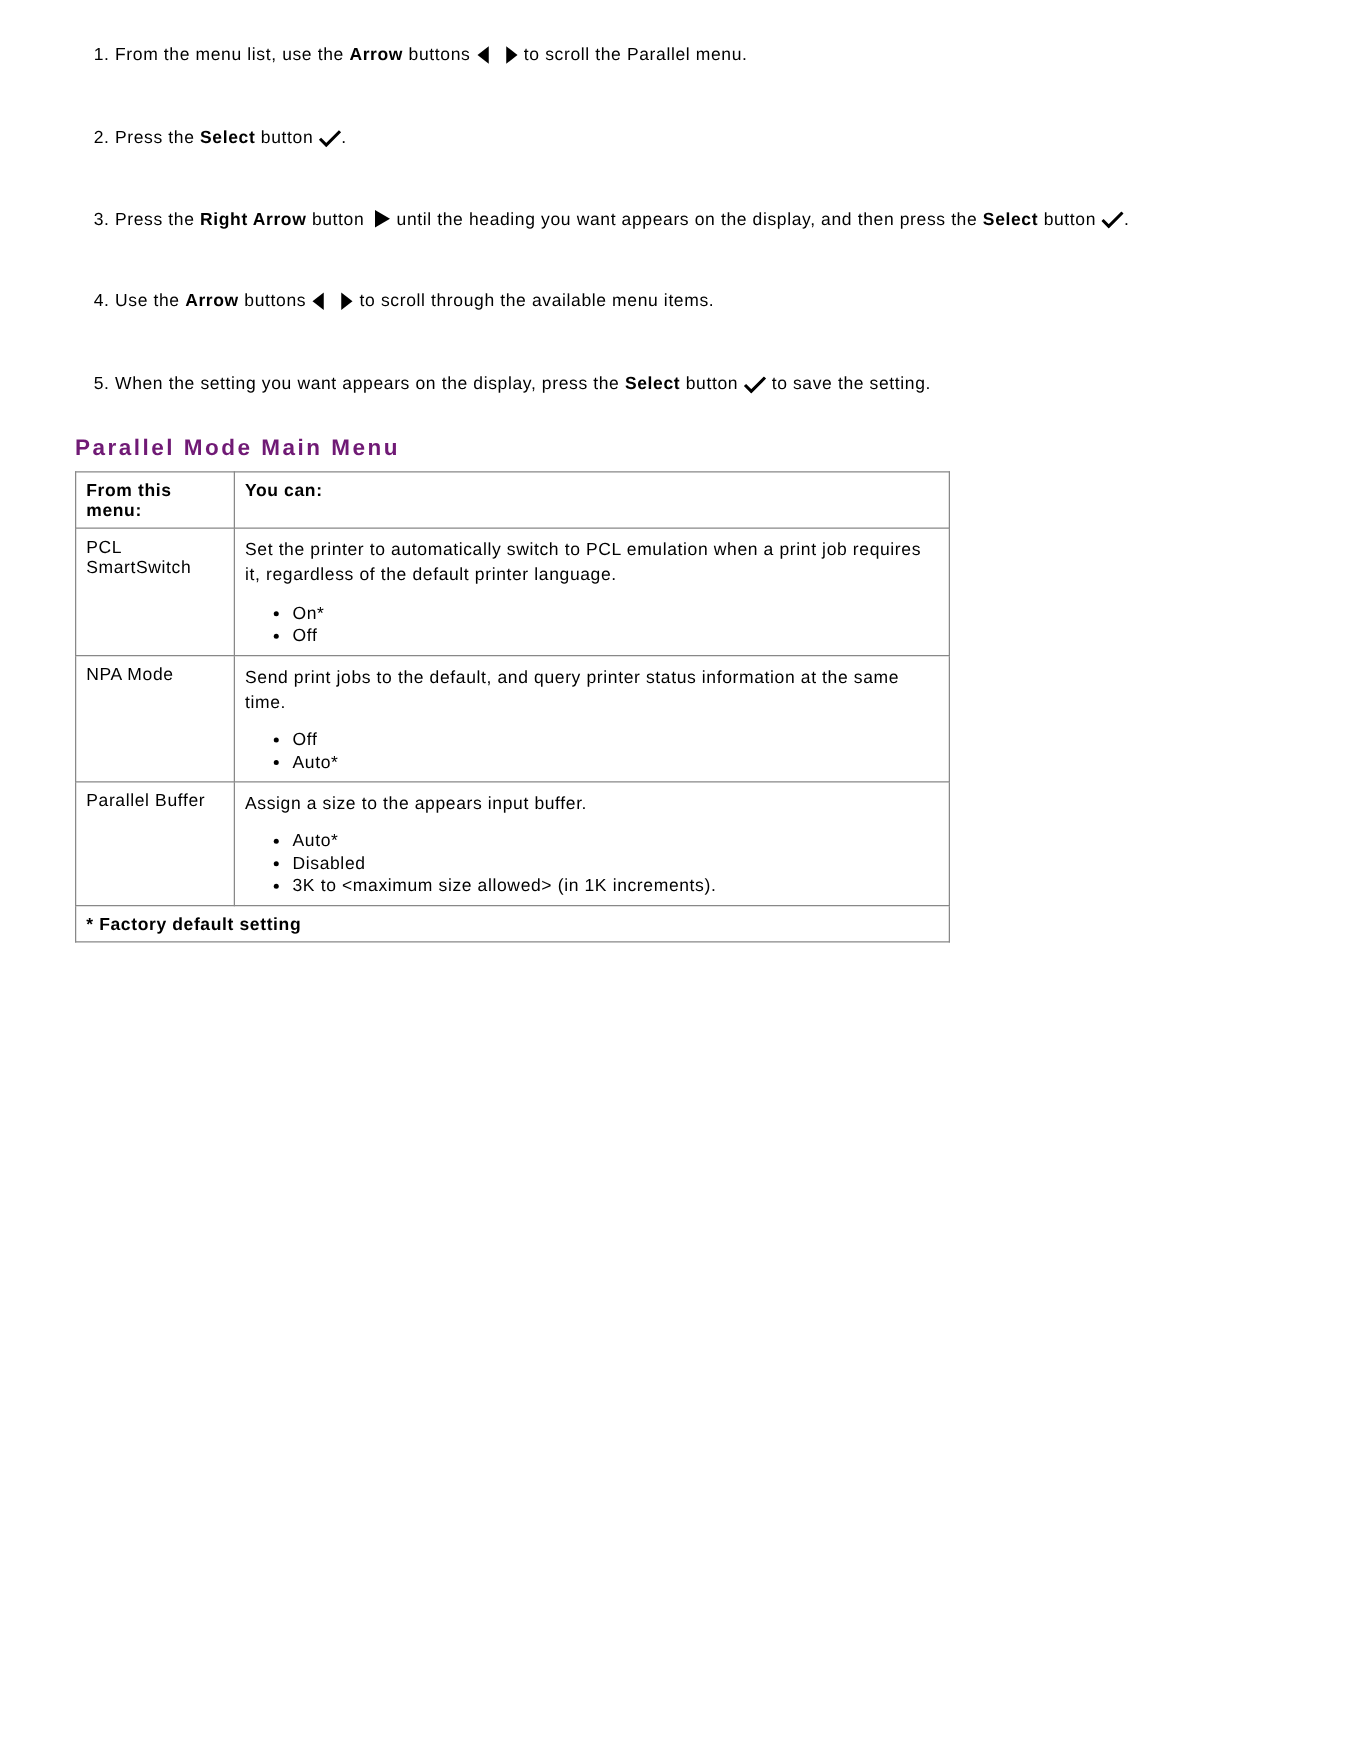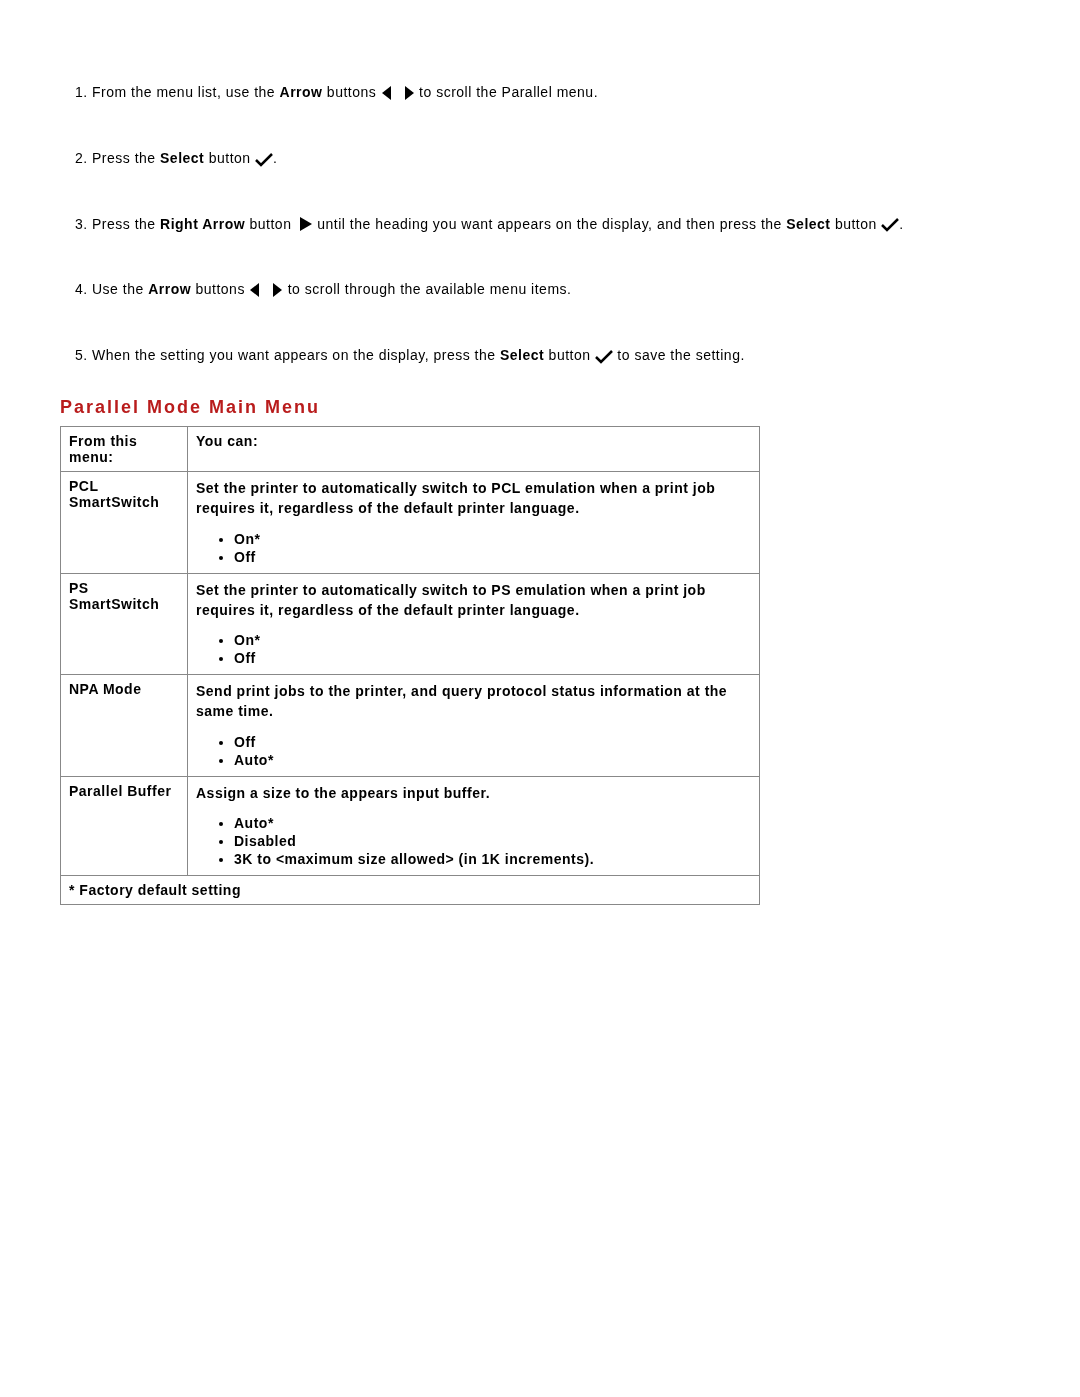--- a/index.html
+++ b/index.html
@@ -7,54 +7,53 @@
     padding: 0;
     background: #fff;
     font-family: Verdana, Arial, sans-serif;
     font-size: 14px;
     color: #000;
     letter-spacing: 0.5px;
   }
   .page {
     width: 1080px;
     min-height: 1397px;
-    padding: 82px 60px 60px 60px;
+    padding: 33px 60px 60px 60px;
     box-sizing: border-box;
   }
   ol.steps {
     padding-left: 32px;
     margin: 0 0 30px 0;
   }
   ol.steps > li {
     margin-bottom: 44px;
     line-height: 1.5;
   }
   ol.steps > li:last-child { margin-bottom: 30px; }
   .bold { font-weight: bold; }
   .icon { display:inline-block; vertical-align: middle; }
   h2.section-title {
     font-size: 18px;
-    color: #b91c1c;
+    color: #701a75;
     font-weight: bold;
     letter-spacing: 2px;
     margin: 20px 0 6px 0;
     padding-bottom: 2px;
   }
   table.menu {
     border-collapse: collapse;
     width: 700px;
     margin-left: 0;
   }
   table.menu th, table.menu td {
     border: 1px solid #888;
     padding: 6px 8px;
     vertical-align: top;
     font-size: 14px;
     text-align: left;
-    font-weight: bold;
   }
   table.menu th { font-weight: bold; }
   .col-a { width: 110px; }
   .col-b { width: auto; }
   ul.opts {
     margin: 12px 0 0 22px;
     padding: 0;
   }
   ul.opts li { margin: 2px 16px; }
   td .desc { display:block; line-height:1.45; }
@@ -117,33 +116,23 @@
           <td class="col-a">PCL SmartSwitch</td>
           <td class="col-b">
             <span class="desc">Set the printer to automatically switch to PCL emulation when a print job requires it, regardless of the default printer language.</span>
             <ul class="opts">
               <li>On*</li>
               <li>Off</li>
             </ul>
           </td>
         </tr>
         <tr>
-          <td class="col-a">PS SmartSwitch</td>
-          <td class="col-b">
-            <span class="desc">Set the printer to automatically switch to PS emulation when a print job requires it, regardless of the default printer language.</span>
-            <ul class="opts">
-              <li>On*</li>
-              <li>Off</li>
-            </ul>
-          </td>
-        </tr>
-        <tr>
           <td class="col-a">NPA Mode</td>
           <td class="col-b">
-            <span class="desc">Send print jobs to the printer, and query protocol status information at the same time.</span>
+            <span class="desc">Send print jobs to the default, and query printer status information at the same time.</span>
             <ul class="opts">
               <li>Off</li>
               <li>Auto*</li>
             </ul>
           </td>
         </tr>
         <tr>
           <td class="col-a">Parallel Buffer</td>
           <td class="col-b">
             <span class="desc">Assign a size to the appears input buffer.</span>

